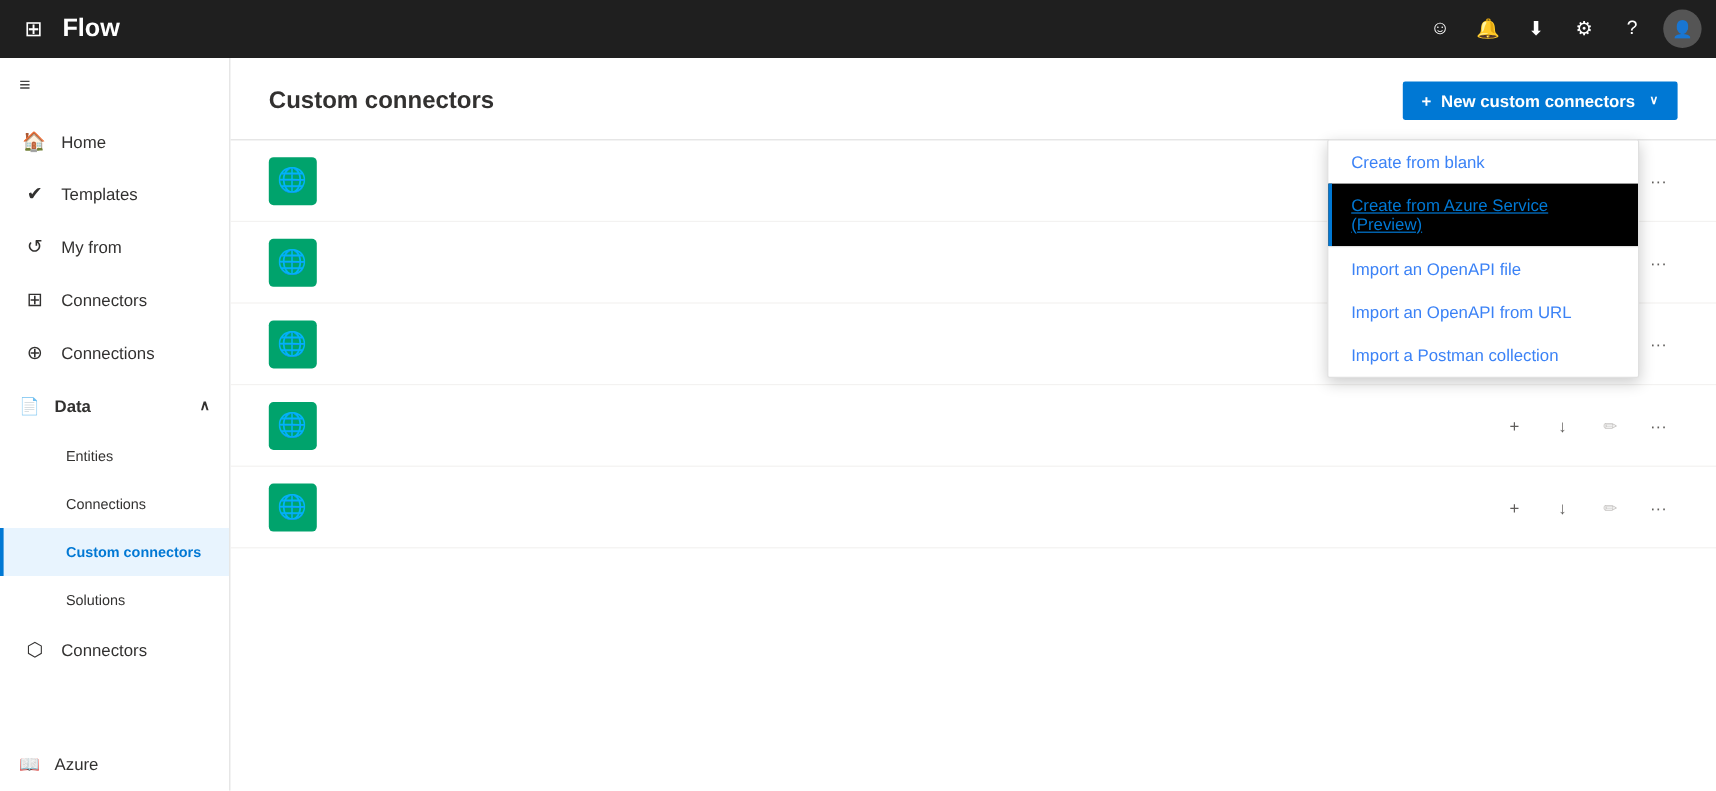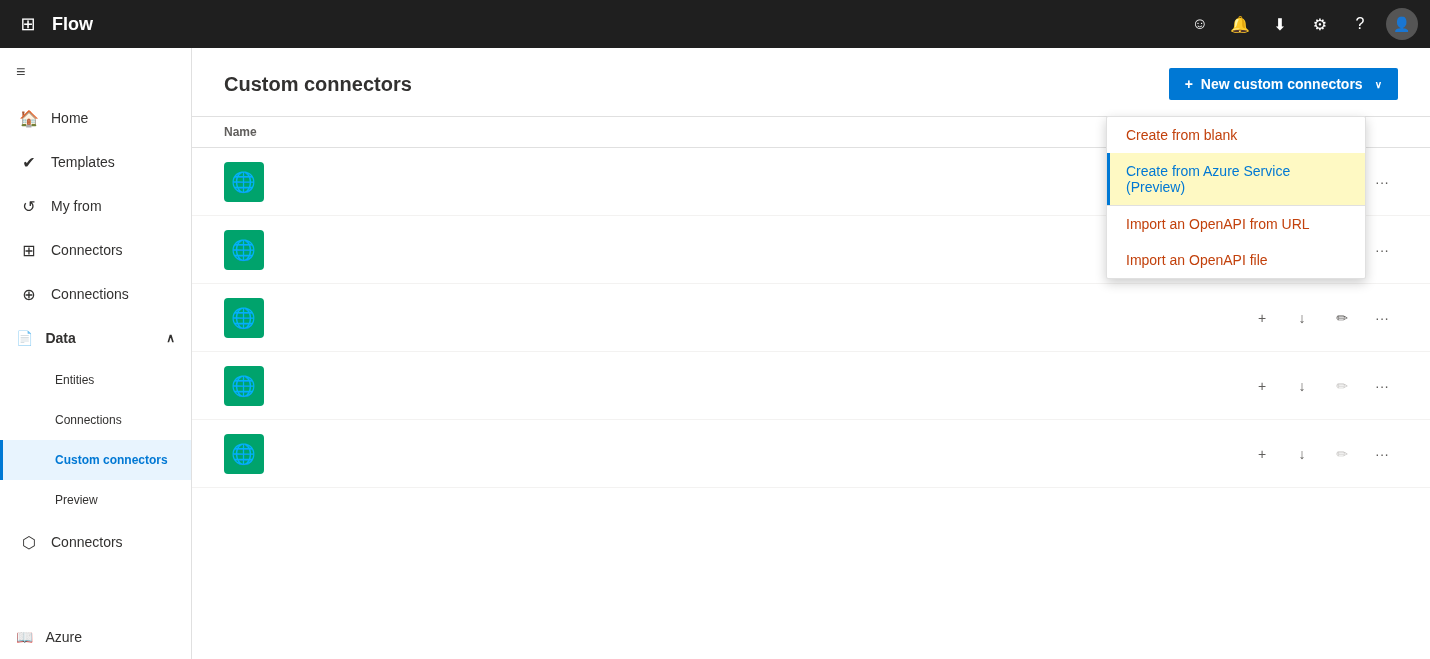--- a/index.html
+++ b/index.html
@@ -17,21 +17,21 @@
       top: 0; left: 0; right: 0;
       z-index: 100;
     }
     .topbar-waffle {
       width: 32px; height: 32px;
       display: flex; align-items: center; justify-content: center;
       cursor: pointer; color: #fff; font-size: 18px;
     }
     .topbar-title {
       color: #fff;
-      font-size: 18px;
+      font-size: 21px;
       font-weight: 600;
       flex: 1;
     }
     .topbar-icons {
       display: flex; align-items: center; gap: 4px;
     }
     .topbar-icon-btn {
       width: 36px; height: 36px;
       display: flex; align-items: center; justify-content: center;
       border-radius: 4px; cursor: pointer; color: #fff;
@@ -209,27 +209,28 @@
       z-index: 300;
       min-width: 260px;
       border-radius: 2px;
     }
     .dropdown-item {
       display: flex;
       align-items: center;
       padding: 10px 16px;
       cursor: pointer;
       font-size: 14px;
-      color: #c2410c;
+      color: #3b82f6;
       border-left: 3px solid transparent;
     }
     .dropdown-item.highlighted {
-      background: #fef9c3;
+      background: #000000;
       border-left: 3px solid #0078d4;
       color: #0078d4;
+      text-decoration: underline;
     }
     .dropdown-divider {
       height: 1px;
       background: #e0e0e0;
       margin: 0;
     }
   </style>
 </head>
 <body>
 
@@ -288,21 +289,21 @@
 
     <div class="sidebar-sub-item">
       <span>Connections</span>
     </div>
 
     <div class="sidebar-sub-item active">
       <span>Custom connectors</span>
     </div>
 
     <div class="sidebar-sub-item">
-      <span>Preview</span>
+      <span>Solutions</span>
     </div>
 
     <div class="sidebar-item">
       <span class="icon">⬡</span>
       <span>Connectors</span>
     </div>
 
     <div class="sidebar-spacer"></div>
 
     <div class="sidebar-bottom-item">
@@ -323,32 +324,32 @@
 
         <div class="dropdown-menu">
           <div class="dropdown-item">
             <span>Create from blank</span>
           </div>
           <div class="dropdown-item highlighted">
             <span>Create from Azure Service (Preview)</span>
           </div>
           <div class="dropdown-divider"></div>
           <div class="dropdown-item">
+            <span>Import an OpenAPI file</span>
+          </div>
+          <div class="dropdown-item">
             <span>Import an OpenAPI from URL</span>
           </div>
           <div class="dropdown-item">
-            <span>Import an OpenAPI file</span>
+            <span>Import a Postman collection</span>
           </div>
         </div>
       </div>
     </div>
 
-    <div class="table-header">
-      <span>Name</span>
-    </div>
 
     <div class="connector-row">
       <div class="connector-icon">🌐</div>
       <div class="connector-name"></div>
       <div class="connector-actions">
         <div class="action-icon" title="Add connection">+</div>
         <div class="action-icon" title="Download">↓</div>
         <div class="action-icon disabled" title="Edit">✏</div>
         <div class="action-icon" title="More">···</div>
       </div>

